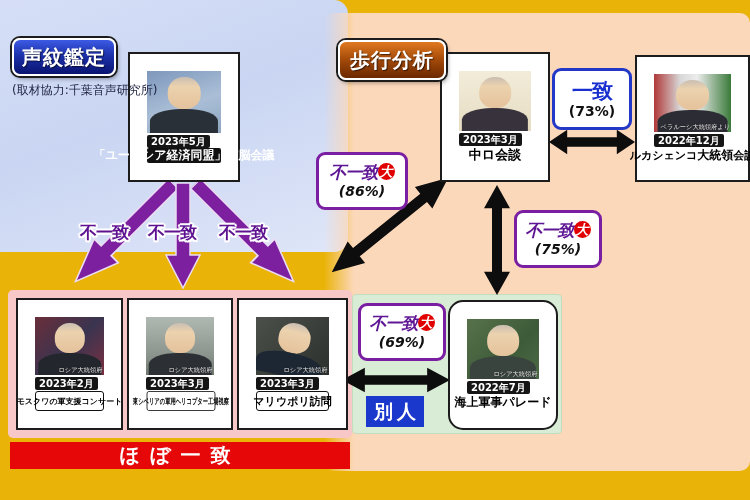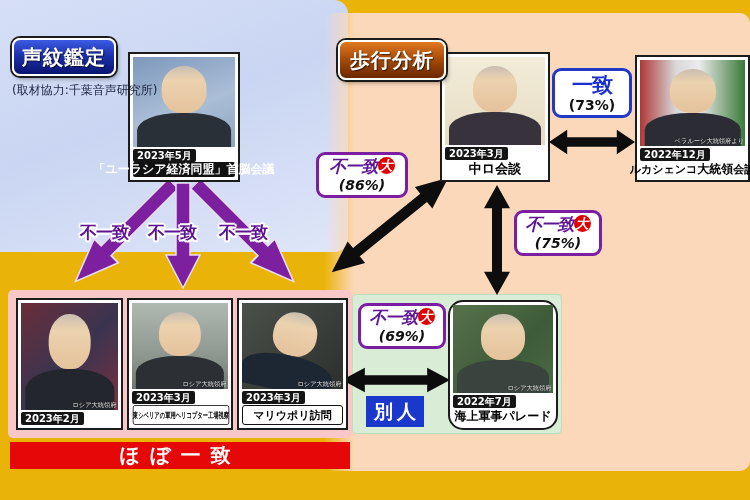--- a/index.html
+++ b/index.html
@@ -21,21 +21,21 @@
     box-shadow:0 0 0 2px #1c1c1c,2px 3px 4px rgba(0,0,0,.35);
     text-shadow:1px 1px 1px rgba(0,0,0,.6);z-index:8;}
   .badge-voice{left:12px;top:38px;width:100px;height:34px;
     background:linear-gradient(180deg,#3c5ae4 0%,#1b2fa8 48%,#0a1470 100%);}
   .badge-gait{left:338px;top:40px;width:104px;height:36px;
     background:linear-gradient(180deg,#e07820 0%,#a04808 52%,#6c2800 100%);}
   .credit{position:absolute;left:12px;top:82px;font-size:12px;color:#1d2340;z-index:8;}
 
   
   .card{position:absolute;background:#fff;border:2px solid #1c1c1c;box-sizing:border-box;
-    padding:3px;display:flex;flex-direction:column;z-index:6;}
+    padding:17px;display:flex;flex-direction:column;z-index:6;}
   .photo{position:relative;flex:1;overflow:hidden;}
   .daterow{height:14px;display:flex;align-items:center;margin-top:1px;}
   .datebox{display:inline-block;background:#151515;color:#fff;font-size:10px;font-weight:bold;
     padding:0 4px;line-height:13px;border-radius:2px;white-space:nowrap;}
   .cap{display:flex;align-items:center;justify-content:center;font-weight:bold;color:#000;
     white-space:nowrap;}
   .cap-dark{background:#111;color:#fff;border-radius:2px;}
   .venue{border:1.5px solid #111;border-radius:3px;margin-top:1px;background:#fff;}
   .wm{position:absolute;right:1px;bottom:1px;font-size:8px;color:#fff;opacity:.9;
     transform:scale(.78);transform-origin:right bottom;text-shadow:0 0 2px #000;white-space:nowrap;}
@@ -71,21 +71,21 @@
   .banner-red{position:absolute;left:10px;top:442px;width:340px;height:27px;background:#e60808;
     color:#fff;font-weight:bold;font-size:20px;letter-spacing:10px;display:flex;
     align-items:center;justify-content:center;z-index:6;}
 
   
   .arr{position:absolute;z-index:5;}
   .arr svg{display:block;width:100%;height:100%;}
 
   
   .mlabel{position:absolute;background:#fff;border-radius:9px;text-align:center;z-index:7;
-    padding:2px 3px;line-height:1.15;box-sizing:border-box;}
+    padding:8px 3px;line-height:1.15;box-sizing:border-box;}
   .mlabel .l1{font-weight:bold;font-size:17px;letter-spacing:-1px;}
   .mlabel .pct{font-size:14px;color:#101010;font-weight:bold;letter-spacing:0;}
   .bigdot{display:inline-block;width:17px;height:17px;border-radius:50%;background:#e00000;
     color:#fff;font-size:13px;line-height:17px;font-weight:bold;vertical-align:2px;
     letter-spacing:0;text-align:center;}
   .purplebox{border:3px solid #7b1fa2;font-style:italic;}
   .purplebox .l1{color:#5e1694;}
   .bluebox{border:3px solid #2438c8;}
   .bluebox .l1{color:#1a2fd0;font-size:21px;}
 
@@ -239,20 +239,21 @@
     <div class="photo ph-concert">
       <div class="person">
           <div class="head"></div>
           <div class="torso"></div>
         </div>
       <div class="wm">ロシア大統領府</div>
     </div>
     <div class="daterow">
         <span class="datebox">2023年2月</span>
       </div>
+    <div class="cap venue" style="height:18px;font-size:8px;">モスクワの軍支援コンサート</div>
   </div>
 
   <div class="card" style="left:127px;top:298px;width:106px;height:132px;">
     <div class="photo ph-factory">
       <div class="person">
           <div class="head"></div>
           <div class="torso"></div>
         </div>
       <div class="wm">ロシア大統領府</div>
     </div>

